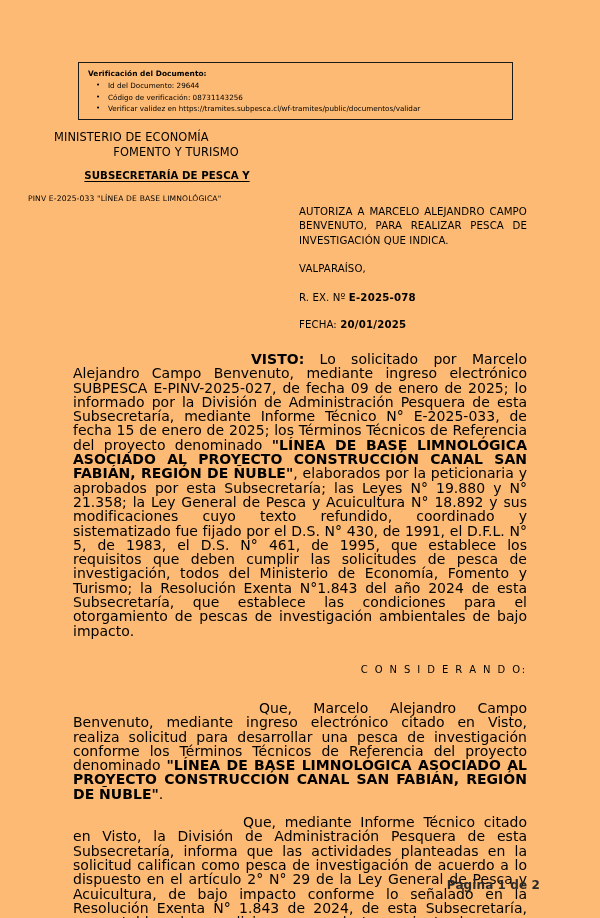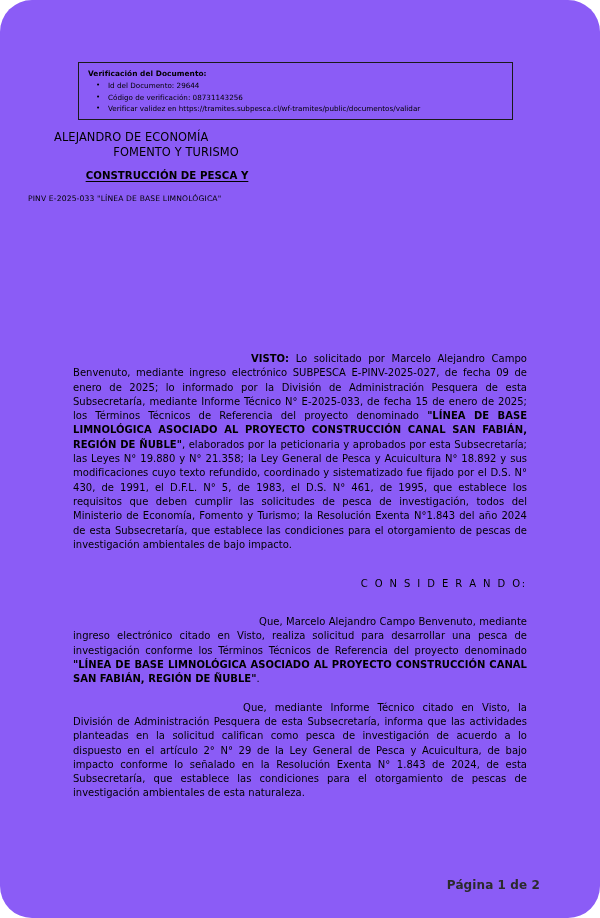--- a/index.html
+++ b/index.html
@@ -9,23 +9,22 @@
     background: #ffffff;
   }
   body {
     font-family: "DejaVu Sans", sans-serif;
     color: #000000;
   }
   .page {
     position: relative;
     width: 600px;
     height: 918px;
-    background: #8b5cf6;
+    background: #fdba74;
     overflow: hidden;
-    border-radius: 32px;
   }
 
   
   .verif-box {
     position: absolute;
     left: 78px;
     top: 62px;
     width: 435px;
     height: 58px;
     box-sizing: border-box;
@@ -134,21 +133,21 @@
 
   
   .body-area {
     position: absolute;
     left: 73px;
     top: 352px;
     width: 454px;
   }
   p.just {
     margin: 0;
-    font-size: 10px;
+    font-size: 14px;
     line-height: 14.3px;
     text-align: justify;
     text-align-last: left;
     letter-spacing: 0.02px;
   }
   p.just b { font-weight: bold; }
   .indent { display: inline-block; width: 178px; }
   .indent-sm { display: inline-block; width: 170px; }
   .indent-md { display: inline-block; width: 186px; }
 
@@ -190,29 +189,39 @@
         <span>Código de verificación: 08731143256</span>
       </li>
       <li>
         <span class="bullet">•</span>
         <span>Verificar validez en https://tramites.subpesca.cl/wf-tramites/public/documentos/validar</span>
       </li>
     </ul>
   </div>
 
   <div class="ministry">
-    <div class="ministry-line l1">ALEJANDRO DE ECONOMÍA</div>
+    <div class="ministry-line l1">MINISTERIO DE ECONOMÍA</div>
     <div class="ministry-line l2">FOMENTO Y TURISMO</div>
     <div class="subsec">
-      <div><span>CONSTRUCCIÓN DE PESCA Y</span></div>
+      <div><span>SUBSECRETARÍA DE PESCA Y</span></div>
     </div>
   </div>
 
   <div class="pinv">PINV E-2025-033 "LÍNEA DE BASE LIMNOLÓGICA"</div>
 
+  <div class="title-block">
+    <div class="title-main">AUTORIZA A MARCELO ALEJANDRO CAMPO BENVENUTO, PARA REALIZAR PESCA DE INVESTIGACIÓN QUE INDICA.</div>
+    <div class="valparaiso">VALPARAÍSO,</div>
+    <div class="rex">
+      <span>R. EX. Nº </span><b>E-2025-078</b>
+    </div>
+    <div class="fecha">
+      <span>FECHA: </span><b>20/01/2025</b>
+    </div>
+  </div>
 
   <div class="body-area">
 
     <p class="just">
       <span class="indent"></span><b>VISTO:</b><span> Lo solicitado por Marcelo Alejandro Campo Benvenuto, mediante ingreso electrónico SUBPESCA E-PINV-2025-027, de fecha 09 de enero de 2025; lo informado por la División de Administración Pesquera de esta Subsecretaría, mediante Informe Técnico N° E-2025-033, de fecha 15 de enero de 2025; los Términos Técnicos de Referencia del proyecto denominado </span><b>"LÍNEA DE BASE LIMNOLÓGICA ASOCIADO AL PROYECTO CONSTRUCCIÓN CANAL SAN FABIÁN, REGIÓN DE ÑUBLE"</b><span>, elaborados por la peticionaria y aprobados por esta Subsecretaría; las Leyes N° 19.880 y N° 21.358; la Ley General de Pesca y Acuicultura N° 18.892 y sus modificaciones cuyo texto refundido, coordinado y sistematizado fue fijado por el D.S. N° 430, de 1991, el D.F.L. N° 5, de 1983, el D.S. N° 461, de 1995, que establece los requisitos que deben cumplir las solicitudes de pesca de investigación, todos del Ministerio de Economía, Fomento y Turismo; la Resolución Exenta N°1.843 del año 2024 de esta Subsecretaría, que establece las condiciones para el otorgamiento de pescas de investigación ambientales de bajo impacto.</span>
     </p>
 
     <div class="considerando">C O N S I D E R A N D O:</div>
 
     <div class="gap-1"></div>

